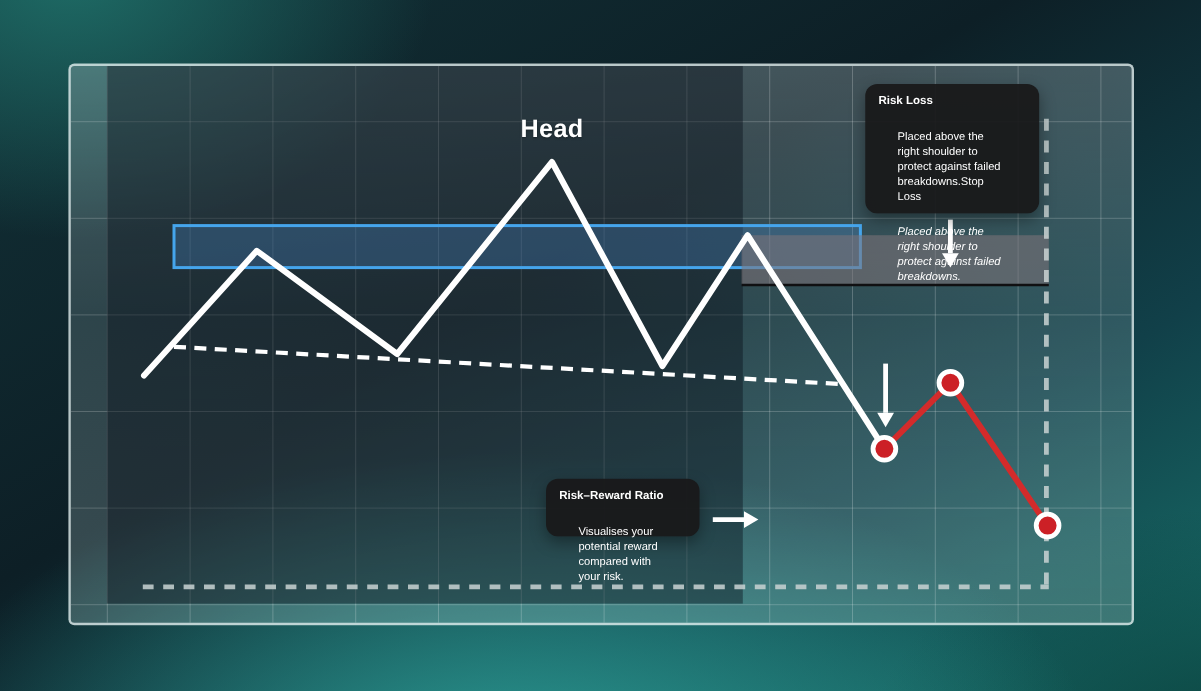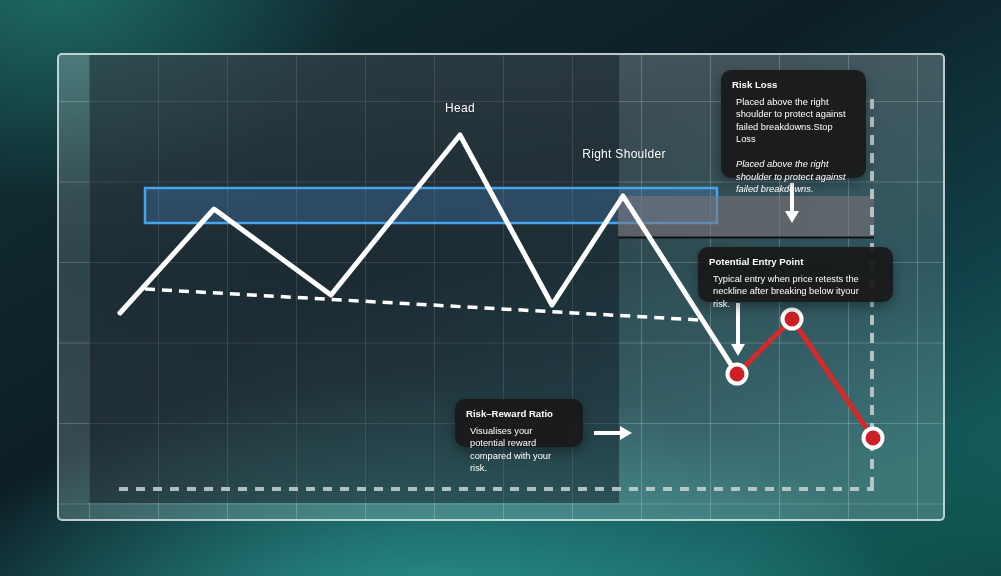--- a/index.html
+++ b/index.html
@@ -26,35 +26,35 @@
     background-position:30px 0, 0 46px;
   }
   .dark-overlay{
     position:absolute;left:30px;top:0px;width:530px;height:448px;
     background:rgba(7,15,23,0.42);
   }
   .overlay-svg{position:absolute;left:0;top:0;width:1001px;height:576px;}
 
   .pattern-label{
     position:absolute;transform:translate(-50%,-50%);
-    color:#ffffff;font-size:12px;font-weight:400;letter-spacing:0.3px;white-space:nowrap;
+    color:#ffffff;font-size:21px;font-weight:700;letter-spacing:0.3px;white-space:nowrap;
     text-shadow:0 1px 2px rgba(0,0,0,0.35);
   }
   #label-left-shoulder{left:224px;top:158px;}
   #label-head{left:460px;top:108px;}
   #label-right-shoulder{left:624px;top:154px;}
 
   .tooltip{
     position:absolute;box-sizing:border-box;
     background:rgba(24,24,26,0.94);color:#ffffff;border-radius:10px;
     padding:9px 11px;font-size:9.3px;line-height:12.6px;
     box-shadow:0 5px 12px rgba(0,0,0,0.35);
   }
   .tooltip .tt-title{font-weight:700;font-size:9.6px;}
-  .tooltip p{margin:4px;}
+  .tooltip p{margin:16px;}
   .tooltip p + p{margin-top:12px;font-style:italic;}
   #tooltip-stop-loss{left:721px;top:70px;width:145px;height:108px;}
   #tooltip-entry{left:698px;top:247px;width:195px;height:55px;}
   #tooltip-risk-reward{left:455px;top:399px;width:128px;height:48px;}
 </style>
 </head>
 <body>
 
 <div class="stage">
 
@@ -89,31 +89,26 @@
         <polygon points="620,426 620,440 632,433" fill="#ffffff"></polygon>
       </g>
     <g id="marker-layer">
         <circle cx="737" cy="374" r="9.5" fill="#cc2026" stroke="#ffffff" stroke-width="4"></circle>
         <circle cx="792" cy="319" r="9.5" fill="#cc2026" stroke="#ffffff" stroke-width="4"></circle>
         <circle cx="873" cy="438" r="9.5" fill="#cc2026" stroke="#ffffff" stroke-width="4"></circle>
       </g>
   </svg>
 
   <div class="pattern-label" id="label-head">Head</div>
-  <div class="pattern-label" id="label-right-shoulder">Right Shoulder</div>
 
   <div class="tooltip" id="tooltip-stop-loss">
     <div class="tt-title">Risk Loss</div>
     <p>Placed above the right shoulder to protect against failed breakdowns.Stop Loss</p>
     <p>Placed above the right shoulder to protect against failed breakdowns.</p>
   </div>
 
-  <div class="tooltip" id="tooltip-entry">
-    <div class="tt-title">Potential Entry Point</div>
-    <p>Typical entry when price retests the neckline after breaking below ityour risk.</p>
-  </div>
 
   <div class="tooltip" id="tooltip-risk-reward">
     <div class="tt-title">Risk–Reward Ratio</div>
     <p>Visualises your potential reward compared with your risk.</p>
   </div>
 
 </div>
 
 </body></html>

